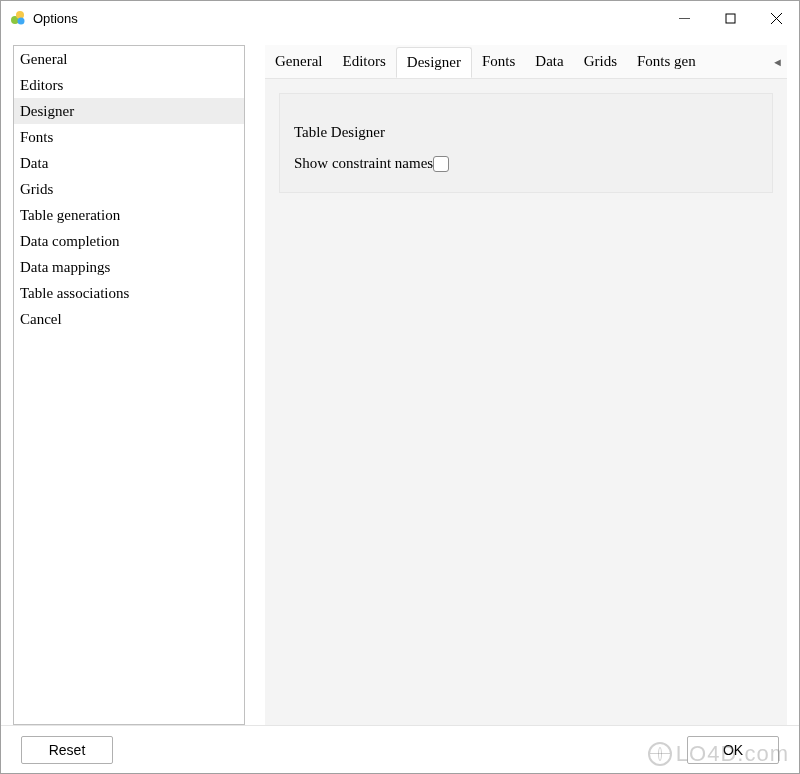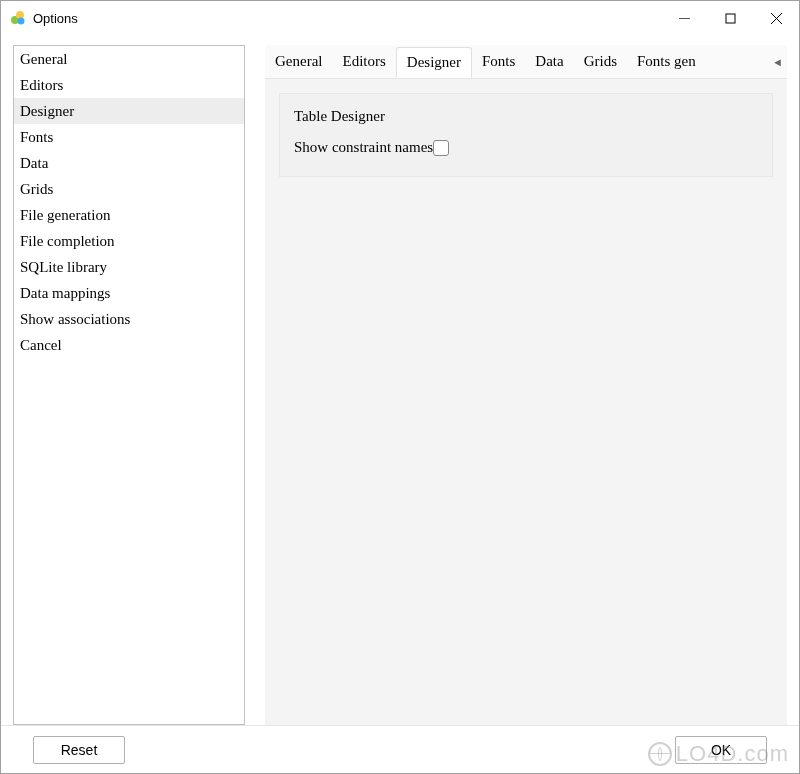--- a/index.html
+++ b/index.html
@@ -120,37 +120,38 @@
     padding: 14px;
   }
   .groupbox {
     border: 1px solid #e6e6e6;
     background: #f1f1f1;
     padding: 14px 14px 20px 14px;
     font-size: 15px;
   }
   .group-title {
     margin-bottom: 14px;
+    margin-top: 16px;
   }
   .checkrow {
     display: flex;
     align-items: center;
   }
   .chk {
     width: 16px; height: 16px;
     border: 1px solid #888;
     border-radius: 3px;
     background: #fff;
   }
   
   .footer {
     height: 48px;
     display: flex;
     align-items: center;
-    padding: 0 32px;
+    padding: 0 20px;
     gap: 10px;
     border-top: 1px solid #e5e5e5;
     background: #ffffff;
     flex-shrink: 0;
   }
   .btn {
     height: 28px;
     min-width: 92px;
     border: 1px solid #b0b0b0;
     background: #ffffff;
@@ -231,25 +232,24 @@
 
   <div class="body">
 
     <div class="sidebar" id="sidebar">
         <div class="side-item">General</div>
         <div class="side-item">Editors</div>
         <div class="side-item selected">Designer</div>
         <div class="side-item">Fonts</div>
         <div class="side-item">Data</div>
         <div class="side-item">Grids</div>
-        <div class="side-item">File generation</div>
-        <div class="side-item">File completion</div>
-        <div class="side-item">SQLite library</div>
+        <div class="side-item">Table generation</div>
+        <div class="side-item">Data completion</div>
         <div class="side-item">Data mappings</div>
-        <div class="side-item">Show associations</div>
+        <div class="side-item">Table associations</div>
         <div class="side-item">Cancel</div>
       </div>
 
     <div class="content">
       <div class="tabs" id="tabs">
         <div class="tab">General</div>
           <div class="tab">Editors</div>
           <div class="tab active">Designer</div>
           <div class="tab">Fonts</div>
           <div class="tab">Data</div>

